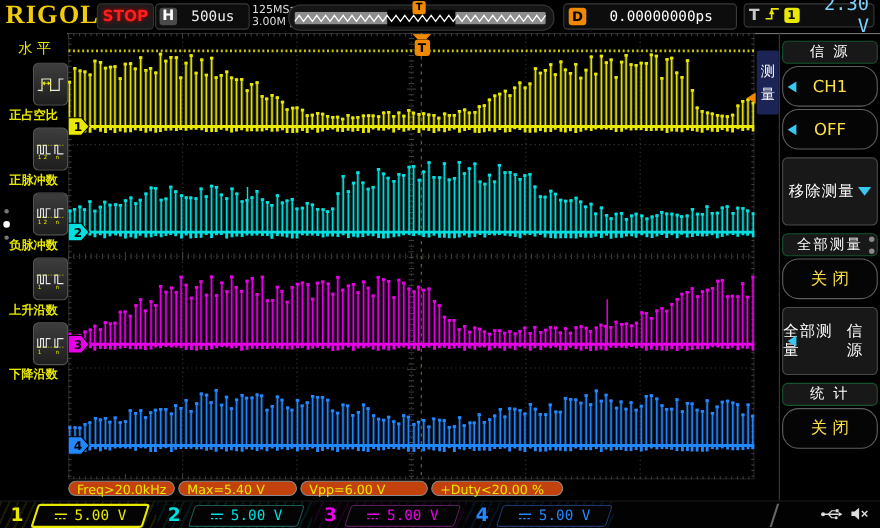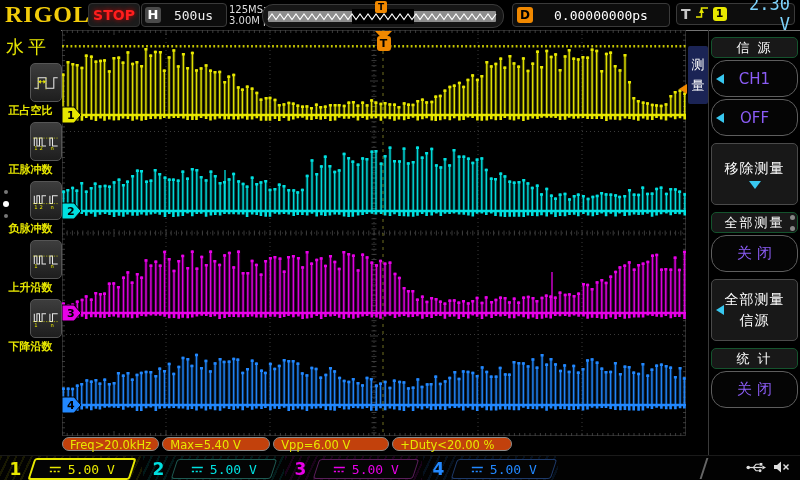--- a/index.html
+++ b/index.html
@@ -20,40 +20,40 @@
   .mini-pin{position:absolute;left:375px;top:1px;width:12px;height:12px;background:#f08800;border-radius:2px;color:#000;font-weight:bold;font-size:9px;text-align:center;line-height:12px;z-index:5;}
   .dbox{position:absolute;left:512px;top:3px;width:156px;height:22px;background:#0d0d0d;border:1px solid #3a3a3a;border-radius:4px;display:flex;align-items:center;}
   .dbadge{margin-left:4px;width:16px;height:16px;background:#f08800;border-radius:3px;color:#000;font-weight:bold;font-size:12px;text-align:center;line-height:16px;}
   .dval{flex:1;text-align:center;color:#fff;font-size:13px;font-family:"DejaVu Sans Mono",monospace;}
   .tbox{position:absolute;left:676px;top:3px;width:119px;height:22px;background:#0d0d0d;border:1px solid #3a3a3a;border-radius:4px;display:flex;align-items:center;gap:4px;padding:0 4px;box-sizing:border-box;}
   .tlabel{color:#c8c8c8;font-weight:bold;font-size:14px;}
   .tsrc{width:14px;height:14px;background:#e8e800;border-radius:3px;color:#000;font-weight:bold;font-size:11px;text-align:center;line-height:14px;}
   .tlevel{flex:1;text-align:right;color:#7dd3fc;font-size:17px;font-family:"DejaVu Sans Mono",monospace;}
   
   .leftbar{position:absolute;left:0;top:30px;width:61px;height:408px;background:#000;}
-  .leftbar-title{color:#e8e800;font-size:18px;letter-spacing:4px;margin:5px 0 0 6px;}
+  .leftbar-title{color:#e8e800;font-size:13px;text-align:center;letter-spacing:4px;margin:5px 0 0 6px;}
   .lgroup{margin-top:4px;text-align:center;}
   .lbtn{margin:2px 0 1px 30px;width:30px;height:37px;background:linear-gradient(#3d3d3d,#1e1e1e);border:1px solid #555;border-radius:5px;display:flex;align-items:center;justify-content:center;}
   .llabel{color:#e8e800;font-size:11px;width:61px;text-align:center;white-space:nowrap;font-weight:bold;}
   .pagedots{position:absolute;left:3px;top:160px;display:flex;flex-direction:column;gap:7px;align-items:center;}
   .pdot{width:4px;height:4px;border-radius:50%;background:#777;}
   .pdot.active{width:6px;height:6px;background:#fff;}
   
   .plot{position:absolute;left:62px;top:30px;width:624px;height:406px;background:#000;}
   .tpin{position:absolute;left:375px;top:31px;width:17px;text-align:center;z-index:6;}
   .tpin-head{width:17px;height:5px;background:#f08800;clip-path:polygon(0 0,100% 0,72% 100%,28% 100%);}
   .tpin-body{margin:0 auto;width:14px;height:15px;background:#f08800;border-radius:3px;color:#000;font-weight:bold;font-size:11px;line-height:15px;}
   .trig-level-arrow{position:absolute;left:679px;top:84px;width:0;height:0;border-top:5px solid transparent;border-bottom:5px solid transparent;border-right:8px solid #f08800;z-index:6;}
   .meastab{position:absolute;left:688px;top:46px;width:20px;height:58px;background:#1b2455;border-radius:2px;color:#fff;font-size:13px;display:flex;flex-direction:column;align-items:center;justify-content:center;gap:3px;z-index:4;}
   .vsep{position:absolute;left:708px;top:30px;width:1px;height:425px;background:#3a3a3a;}
   
   .rightbar{position:absolute;left:711px;top:30px;width:87px;}
   .rm-title{height:19px;margin-top:7px;border:1px solid #14532d;border-radius:5px;background:#181818;color:#fff;font-size:13px;text-align:center;line-height:19px;letter-spacing:2px;}
-  .rm-value{height:35px;margin-top:2px;border:1px solid #5e5e5e;border-radius:15px;background:#050505;color:#8b5cf6;font-size:15px;display:flex;align-items:center;justify-content:center;position:relative;}
-  .rm-big{height:60px;margin-top:7px;border:1px solid #4a4a4a;border-radius:5px;background:#181818;color:#fff;font-size:14px;display:flex;flex-direction:column;align-items:center;justify-content:center;gap:3px;position:relative;letter-spacing:1px;}
+  .rm-value{height:35px;margin-top:2px;border:1px solid #5e5e5e;border-radius:15px;background:#050505;color:#fde047;font-size:15px;display:flex;align-items:center;justify-content:center;position:relative;}
+  .rm-big{height:60px;margin-top:7px;border:1px solid #4a4a4a;border-radius:5px;background:#181818;color:#fff;font-size:14px;display:flex;flex-direction:row;align-items:center;justify-content:center;gap:3px;position:relative;letter-spacing:1px;}
   .arrow-left{position:absolute;left:4px;top:50%;margin-top:-5px;width:0;height:0;border-top:5px solid transparent;border-bottom:5px solid transparent;border-right:8px solid #38c8f0;}
   .arrow-down{width:0;height:0;border-left:6px solid transparent;border-right:6px solid transparent;border-top:8px solid #38c8f0;}
   .sidedots{position:absolute;left:790px;top:215px;display:flex;flex-direction:column;gap:6px;}
   .sdot{width:5px;height:5px;border-radius:50%;background:#888;}
   
   .measbar{position:absolute;left:62px;top:437px;height:16px;display:flex;gap:3px;z-index:7;}
   .mbox{height:14px;border:1px solid #8a8a8a;border-radius:7px;background:#c2410c;color:#e8e800;font-size:11.5px;line-height:14px;padding:0 7px;white-space:nowrap;box-sizing:border-box;}
   
   .bottombar{position:absolute;left:0;top:455px;width:800px;height:25px;background:#020202;border-top:1px solid #1a1a1a;}
   .chsec{position:absolute;top:0;height:25px;display:flex;align-items:center;}

